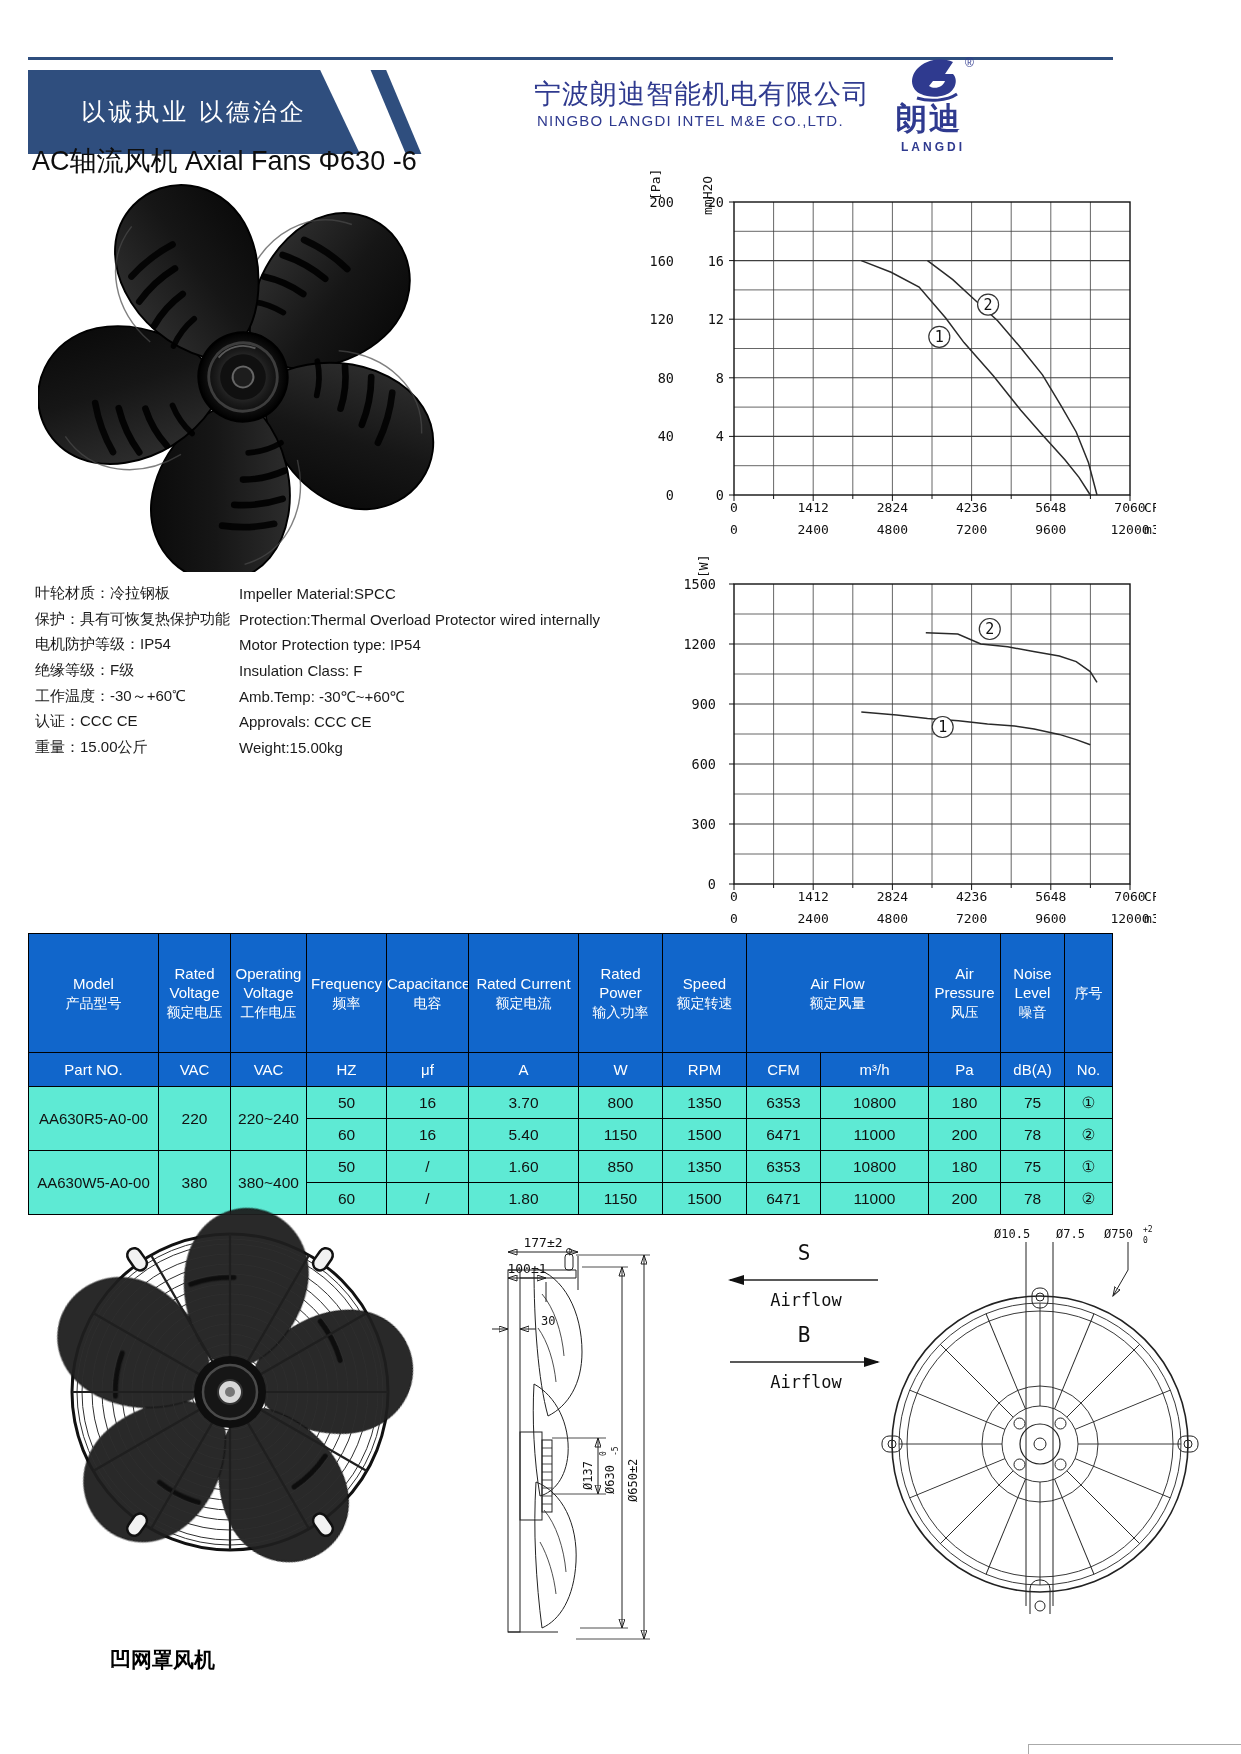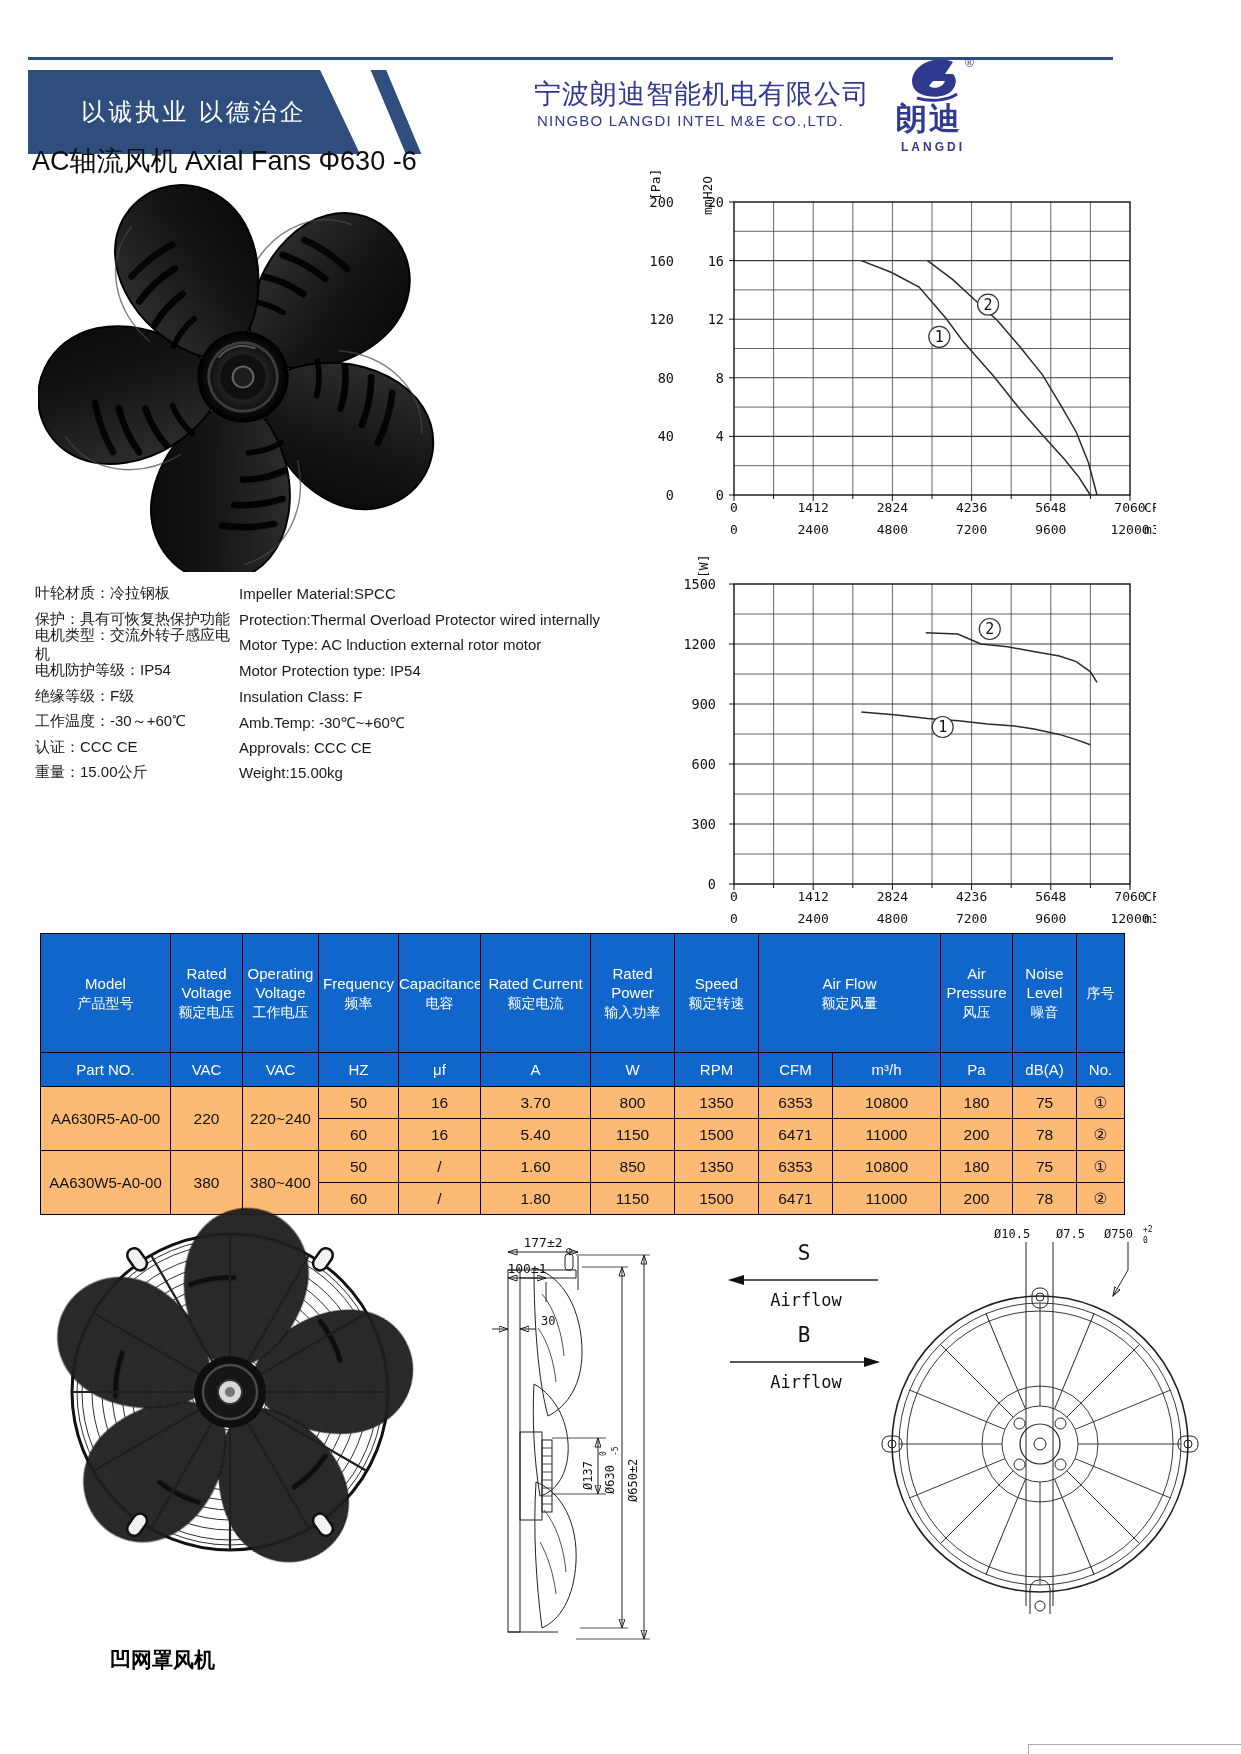--- a/index.html
+++ b/index.html
@@ -20,29 +20,29 @@
   #logo-cn{left:3px;top:50px;font-size:31px;font-weight:900;letter-spacing:2px;font-family:Liberation Mono, monospace;}
   #logo-en{left:8px;top:92px;font-size:12px;font-weight:700;letter-spacing:3px;}
   #logo-reg{left:72px;top:8px;font-size:12px;}
   #doc-title{left:32px;top:143px;font-size:27px;color:#0d0d0d;}
   
   #specs{left:35px;top:581px;width:600px;font-size:15px;color:#1a1a1a;}
   .spec-row{display:flex;height:25.6px;align-items:center;}
   .spec-cn{width:204px;flex:none;}
   .spec-en{flex:1;}
   
-  #spec-table{left:40px;top:933px;}
+  #spec-table{left:28px;top:933px;}
   table{border-collapse:collapse;table-layout:fixed;width:1084px;}
   th,td{border:1.5px solid #000;text-align:center;padding:0;overflow:hidden;}
   thead th{background:#1166cb;color:#fff;font-weight:400;}
   .h1 th{height:118px;}
   .h1 .en{display:block;font-size:15px;line-height:19px;}
   .h1 .cn{display:block;font-size:14px;line-height:20px;}
   .h2 th{height:33px;font-size:15px;}
-  tbody td{height:31px;font-size:15.5px;background:#fdba74;}
+  tbody td{height:31px;font-size:15.5px;background:#5eead4;}
   td.model{font-size:15px;}
   
   svg text{font-family:"DejaVu Sans Mono",monospace;fill:#111;}
   .cad line,.cad path,.cad rect,.cad circle,.cad polyline{stroke:#222;fill:none;}
   #footer-caption{left:110px;top:1646px;font-size:21px;font-weight:700;color:#000;}
   #page-corner-mark{left:1028px;top:1744px;width:212px;height:10px;border:1px solid #aaa;border-bottom:none;}
 </style>
 </head>
 <body>
 
@@ -263,24 +263,20 @@
     </svg>
 
   <div class="abs" id="specs">
     <div class="spec-row">
         <span class="spec-cn">叶轮材质：冷拉钢板</span>
         <span class="spec-en">Impeller Material:SPCC</span>
       </div>
     <div class="spec-row">
         <span class="spec-cn">保护：具有可恢复热保护功能</span>
         <span class="spec-en">Protection:Thermal Overload Protector wired internally</span>
-      </div>
-    <div class="spec-row">
-        <span class="spec-cn">电机类型：交流外转子感应电机</span>
-        <span class="spec-en">Motor Type: AC lnduction external rotor motor</span>
       </div>
     <div class="spec-row">
         <span class="spec-cn">电机防护等级：IP54</span>
         <span class="spec-en">Motor Protection type: IP54</span>
       </div>
     <div class="spec-row">
         <span class="spec-cn">绝缘等级：F级</span>
         <span class="spec-en">Insulation Class: F</span>
       </div>
     <div class="spec-row">

